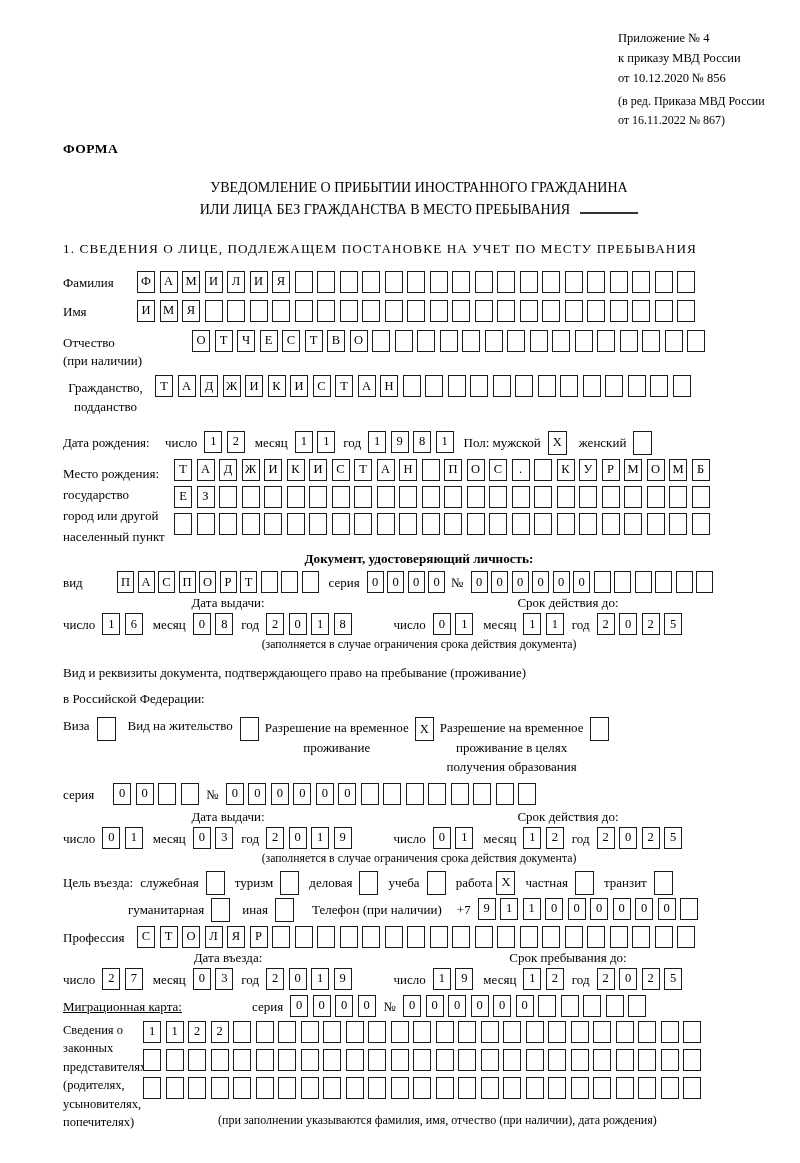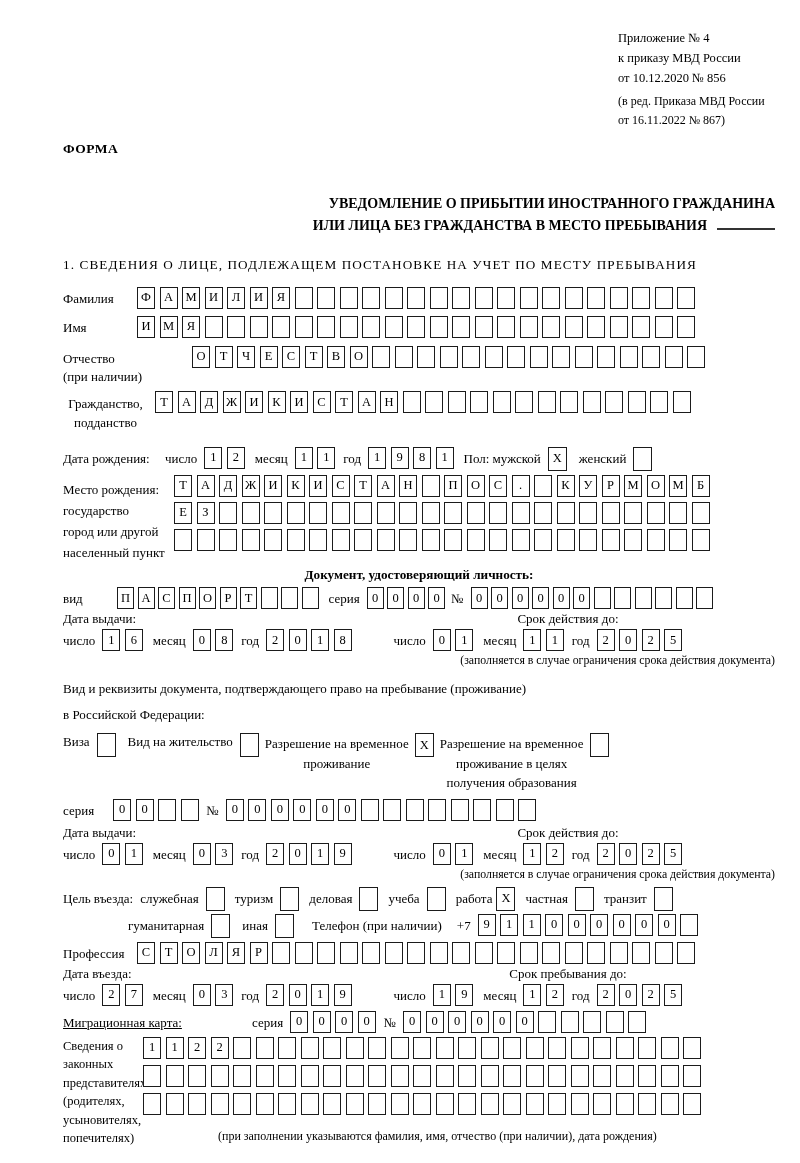--- a/index.html
+++ b/index.html
@@ -9,21 +9,21 @@
     font-family:"Liberation Serif","DejaVu Serif",serif; color:#000;
     font-size:13px;
   }
   .content { padding:28px 25px 0 63px; }
 
   
   .appendix { margin-left:555px; font-size:12.5px; line-height:1.6; }
   .appendix .ed { margin-top:4px; font-size:12px; line-height:1.55; }
   .forma { text-align:left; padding-right:12px; font-weight:bold; font-size:13.5px; margin-top:12px; letter-spacing:.5px; }
 
-  .title { text-align:right; font-weight:bold; font-size:14px; line-height:1.55; margin-top:36px; }
+  .title { text-align:center; font-weight:normal; font-size:14px; line-height:1.55; margin-top:20px; }
   .uline { display:inline-block; width:58px; height:14px; border-bottom:2px solid #333; margin-left:10px; }
 
   .sect { font-weight:normal; font-size:13.2px; letter-spacing:1.1px; margin-top:20px; white-space:nowrap; }
 
   
   .row { display:flex; align-items:flex-start; margin-top:7px; }
   .lbl { line-height:1.25; padding-top:4px; margin-right:7px; flex-shrink:0; white-space:nowrap; }
   .lbl2 { line-height:1.45; }
   .cells { display:flex; gap:4.5px; flex-shrink:0; }
   .cell {
@@ -42,23 +42,23 @@
   .w-mesto { width:104px; }
   .w-vid { width:47px; }
   .w-prof { width:67px; }
   .w-dr { width:95px; }
   .w-mig { width:160px;text-decoration:underline; }
   .ml6{margin-left:6px} .ml8{margin-left:8px} .ml10{margin-left:10px}
   .ml12{margin-left:12px} .ml42{margin-left:42px} .ml65{margin-left:65px}
 
   .docline { font-weight:bold; text-align:center; margin-top:4px; font-size:13.2px; }
   .dheads { display:flex; margin-top:2px; }
-  .dh-l { width:330px; text-align:left; }
+  .dh-l { width:330px; text-align:center; }
   .dh-r { width:330px; text-align:center; margin-left:10px; }
-  .note { text-align:right; font-size:11.8px; margin-top:2px; }
+  .note { text-align:center; font-size:11.8px; margin-top:2px; }
   .intro { margin-top:8px; line-height:2.0; }
   .optcol { text-align:center; line-height:1.5; margin:0 6px; padding-top:4px; flex-shrink:0; }
   .opt-top { padding-top:3px; }
 
   .reps { margin-top:4px; }
   .reps-lbls { width:80px; font-size:12.5px; line-height:1.48; flex-shrink:0; }
   .repnote { font-size:12px; margin:8px 0 0 75px; }
 </style>
 </head>
 <body>

